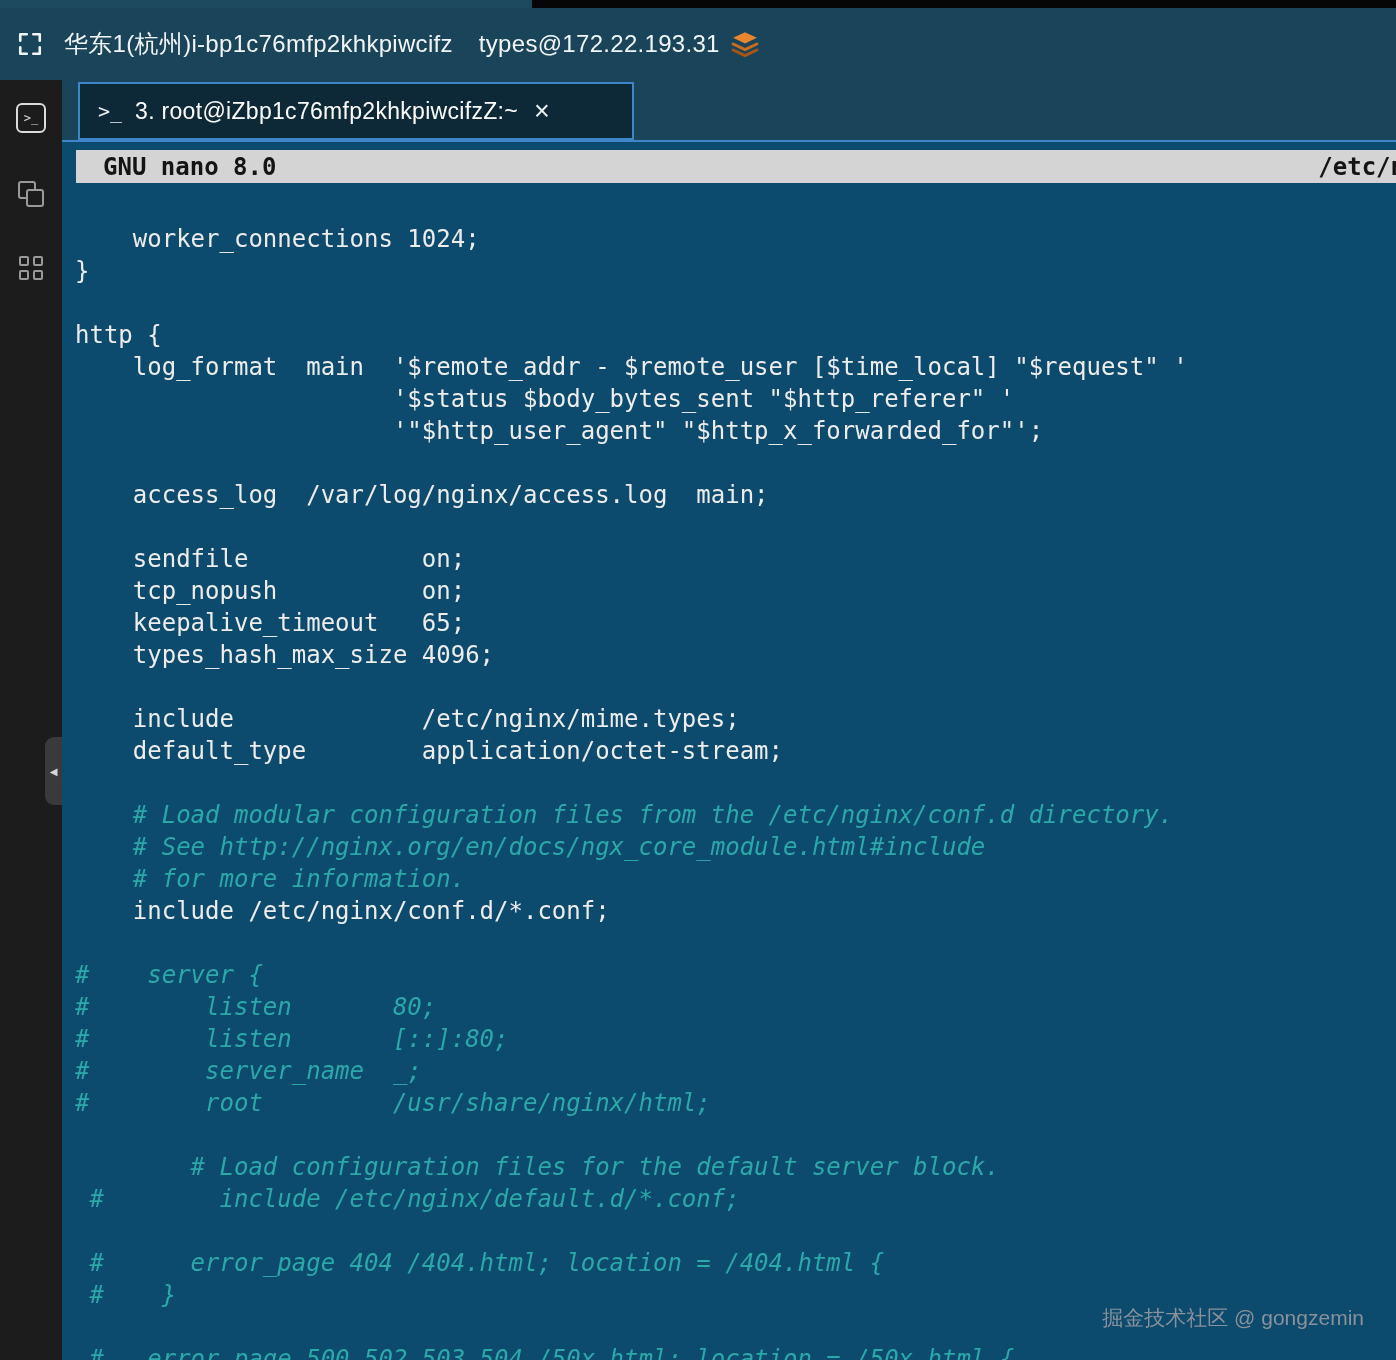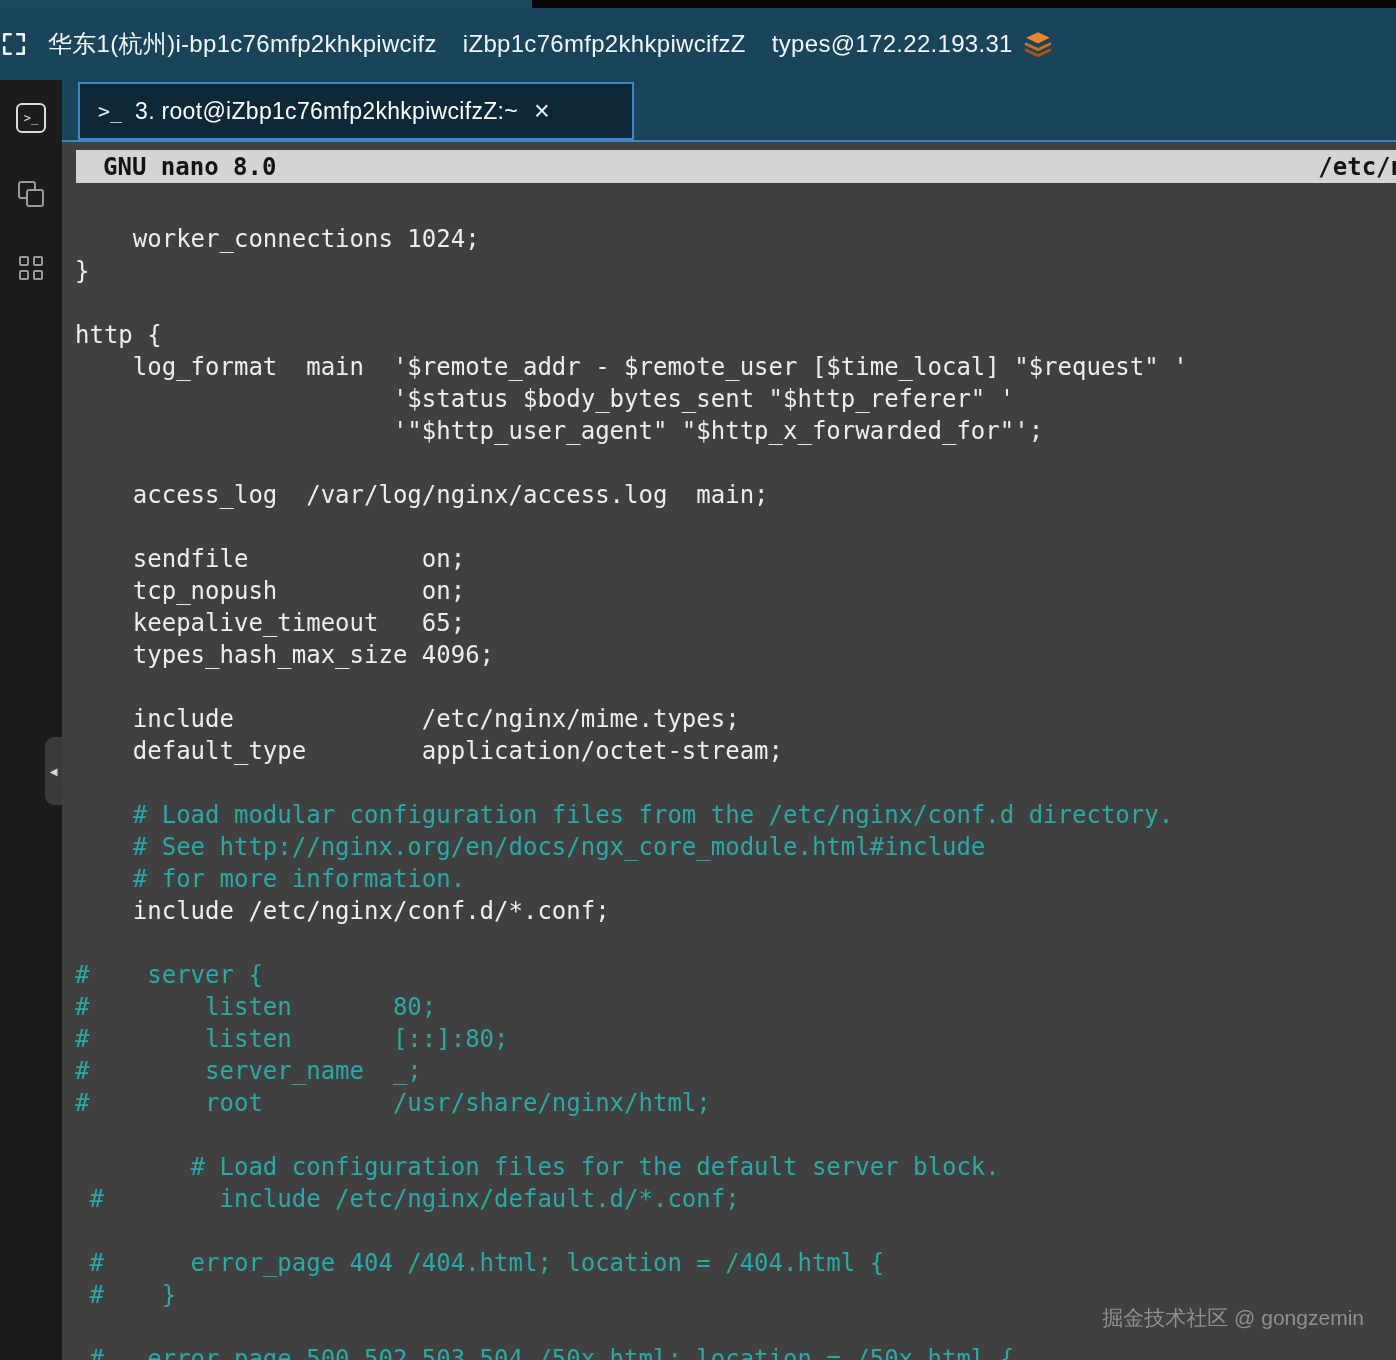--- a/index.html
+++ b/index.html
@@ -5,21 +5,21 @@
   * { margin:0; padding:0; box-sizing:border-box; }
   html,body { width:1396px; height:1360px; overflow:hidden; background:#131313;
               font-family:"Liberation Sans", sans-serif; position:relative; }
 
   
   .top-strip { position:absolute; top:0; left:0; width:100%; height:8px; background:#060606; z-index:3; }
   .top-strip .seg { position:absolute; left:0; top:0; width:532px; height:8px; background:#1e4a5f; }
 
   
   .topbar { position:absolute; top:8px; left:0; width:100%; height:72px; background:#1a4459;
-            display:flex; align-items:center; padding-left:0; color:#f2f6f8; font-size:24px; z-index:2; }
+            display:flex; align-items:center; padding-left:16px; color:#f2f6f8; font-size:24px; z-index:2; }
   .fs-icon { width:28px; height:28px; margin-right:20px; display:flex; align-items:center; justify-content:center; cursor:pointer; }
   .tb-text { margin-right:26px; white-space:nowrap; letter-spacing:0.3px; }
   .layers-ic { width:30px; height:30px; display:flex; align-items:center; justify-content:center; margin-left:2px; }
 
   
   .sidebar { position:absolute; top:80px; left:0; width:62px; bottom:0; background:#1c1c1c; z-index:2; }
   .side-btn { position:absolute; left:50%; transform:translateX(-50%); width:40px; height:40px;
               display:flex; align-items:center; justify-content:center; cursor:pointer; }
   .term-ic { width:30px; height:30px; border:2px solid #dcdcdc; border-radius:6px; color:#dcdcdc;
              font-family:"DejaVu Sans Mono", monospace; font-size:12px; display:flex;
@@ -39,30 +39,30 @@
   .tab .prompt { font-family:"DejaVu Sans Mono", monospace; font-size:20px; margin-right:13px; color:#e9eef1; }
   .tab .tab-label { white-space:nowrap; letter-spacing:0.3px; }
   .tab .tab-close { margin-left:16px; font-size:27px; line-height:1; color:#e9eef1; cursor:pointer; }
 
   
   .handle { position:absolute; left:45px; top:737px; width:17px; height:68px; background:#3a3a3a;
             border-radius:9px 0 0 9px; display:flex; align-items:center; justify-content:center;
             color:#d6d6d6; font-size:10px; z-index:4; cursor:pointer; }
 
   
-  .terminal { position:absolute; left:62px; top:142px; right:0; bottom:0; background:#404040; z-index:1; }
+  .terminal { position:absolute; left:62px; top:142px; right:0; bottom:0; background:#0c4a6e; z-index:1; }
   .nano-header { margin:8px 0 0 14px; height:33px; background:#d4d4d4; color:#141414; display:flex;
                  align-items:center; font-family:"DejaVu Sans Mono", monospace; font-size:24px;
                  font-weight:bold; overflow:hidden; }
   .nano-left  { padding-left:27px; white-space:nowrap; }
   .nano-right { margin-left:auto; margin-right:-9px; white-space:nowrap; }
   .editor { padding:1px 0 0 13px; font-family:"DejaVu Sans Mono", monospace; font-size:24px;
             line-height:32px; white-space:pre; color:#ededed;margin-top:39px; }
   .code-line { height:32px; }
-  .code-line.comment { color:#2ba8a8; }
+  .code-line.comment { color:#2ba8a8;font-style:italic; }
 
   
   .watermark { position:absolute; right:32px; bottom:28px; font-size:21px; color:#9b9ba0;
                opacity:0.88; z-index:6; white-space:nowrap; }
 </style>
 </head>
 <body>
 
 <div class="top-strip">
     <div class="seg"></div>
@@ -71,21 +71,20 @@
 <header class="topbar">
   <span class="fs-icon">
     <svg width="26" height="26" viewBox="0 0 24 24" fill="none" stroke="#f2f6f8" stroke-width="2.4" stroke-linecap="round" stroke-linejoin="round">
       <path d="M9 3H3v6"></path>
         <path d="M15 3h6v6"></path>
         <path d="M21 15v6h-6"></path>
         <path d="M3 15v6h6"></path>
     </svg>
   </span>
   <span class="tb-text">华东1(杭州)i-bp1c76mfp2khkpiwcifz</span>
-  <span class="tb-text">iZbp1c76mfp2khkpiwcifzZ</span>
   <span class="tb-text" style="margin-right:8px;">types@172.22.193.31</span>
   <span class="layers-ic">
     <svg width="30" height="30" viewBox="0 0 24 24" fill="none">
       <path d="M12 2.5 L21.5 7 L12 11.5 L2.5 7 Z" fill="#e8872e"></path>
       <path d="M2.5 12 L12 16.5 L21.5 12" stroke="#cc6d1e" stroke-width="2.4" stroke-linecap="round" stroke-linejoin="round"></path>
       <path d="M2.5 16.8 L12 21.3 L21.5 16.8" stroke="#a85416" stroke-width="2.4" stroke-linecap="round" stroke-linejoin="round"></path>
     </svg>
   </span>
 </header>
 

